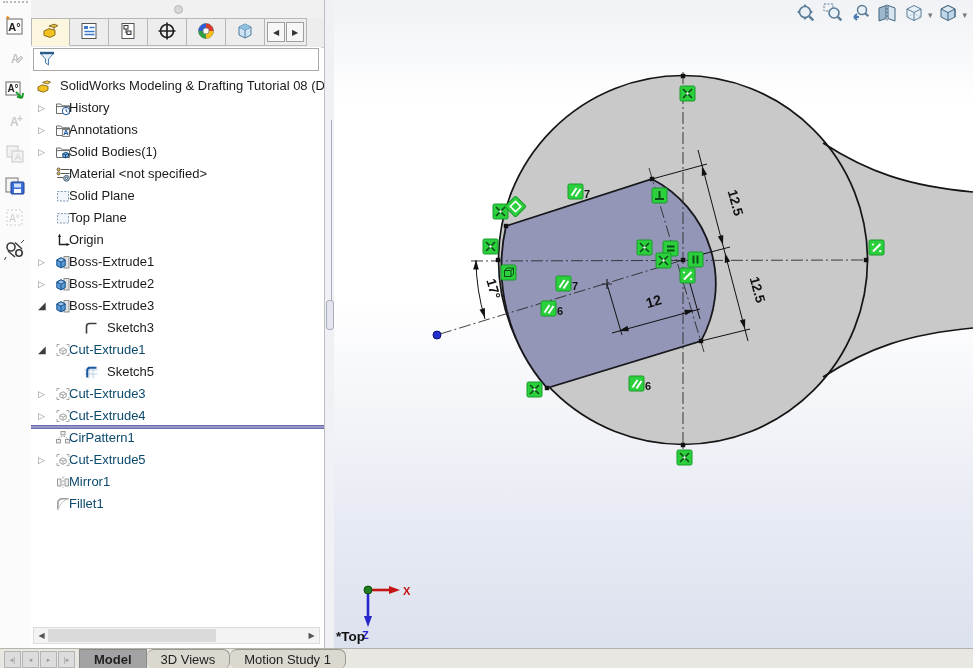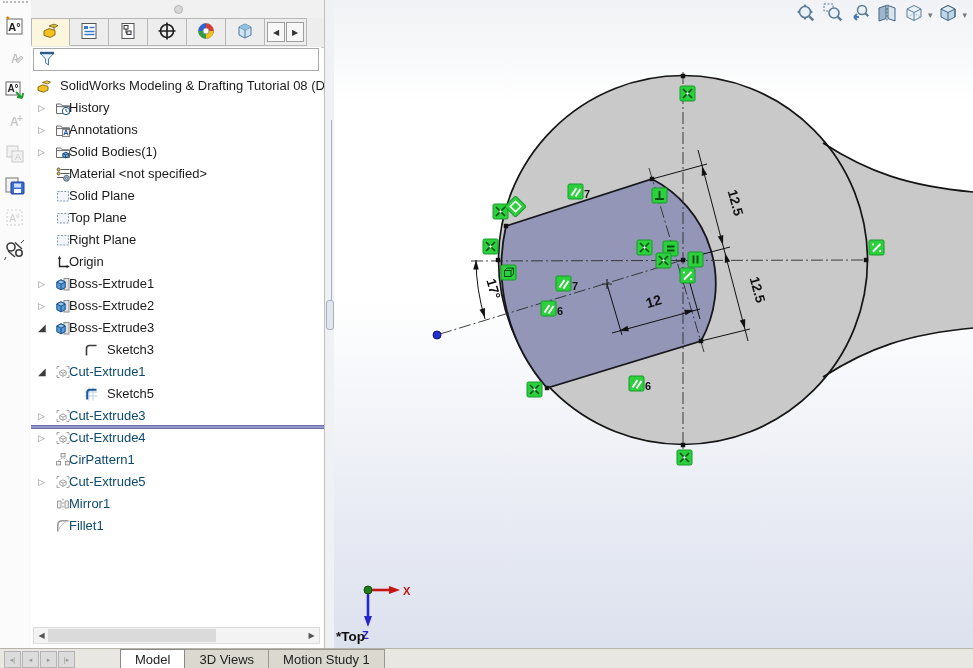--- a/index.html
+++ b/index.html
@@ -65,22 +65,22 @@
   .hu-ic{width:22px;height:22px;}
   .hu-caret{font-size:9px;color:#777;margin-left:-2px;}
   
   #statusbar{position:absolute;left:0;top:648px;width:973px;height:20px;background:#e9e7e1;
     border-top:1px solid #b6b3ab;display:flex;align-items:stretch;}
   #nav-group{display:flex;gap:1px;margin:2px 4px 1px 4px;}
   .navbtn{width:15px;height:15px;border:1px solid #b4b4b4;background:#dcdcdc;color:#9a9a9a;
     font-size:7px;display:flex;align-items:center;justify-content:center;}
   .btab{padding:0 14px;display:flex;align-items:center;font-size:13px;background:#dbd8d0;
     border:1px solid #9b9890;border-bottom:none;color:#222;}
-  .btab.active{background:#ffffff;font-weight:normal;border-color:#8a8a8a;margin-left:41px;}
-  .btab + .btab{border-left:none;}
+  .btab.active{background:#a3a3a3;font-weight:bold;border-color:#8a8a8a;}
+  .btab + .btab{border-left:none;border-radius:7px;}
   text{font-family:"Liberation Sans",sans-serif;}
 </style>
 </head>
 <body>
 
 <div id="app">
 
   <div id="left-toolbar">
     <div class="grip"></div>
   <div class="ltb-btn" style="opacity: 1;">
@@ -267,26 +267,20 @@
           <span class="ticon"><svg width="16" height="16" viewBox="0 0 16 16">
               <rect x="2.5" y="3.5" width="11" height="9.5" fill="#f2f6fa" stroke="#7d98b8" stroke-dasharray="2 1.4"></rect>
             </svg></span>
           <span class="tlabel">Solid Plane</span>
         </div>
         <div class="trow">
           <span class="ticon"><svg width="16" height="16" viewBox="0 0 16 16">
               <rect x="2.5" y="3.5" width="11" height="9.5" fill="#f2f6fa" stroke="#7d98b8" stroke-dasharray="2 1.4"></rect>
             </svg></span>
           <span class="tlabel">Top Plane</span>
-        </div>
-        <div class="trow">
-          <span class="ticon"><svg width="16" height="16" viewBox="0 0 16 16">
-              <rect x="2.5" y="3.5" width="11" height="9.5" fill="#f2f6fa" stroke="#7d98b8" stroke-dasharray="2 1.4"></rect>
-            </svg></span>
-          <span class="tlabel">Right Plane</span>
         </div>
         <div class="trow">
           <span class="ticon"><svg width="16" height="16" viewBox="0 0 16 16">
               <path d="M4.5,4 V12.5 H13" fill="none" stroke="#222" stroke-width="1.4"></path>
               <polygon points="4.5,1.5 3,5 6,5" fill="#222"></polygon>
               <polygon points="15,12.5 11.5,11 11.5,14" fill="#222"></polygon>
             </svg></span>
           <span class="tlabel">Origin</span>
         </div>
         <div class="trow">

